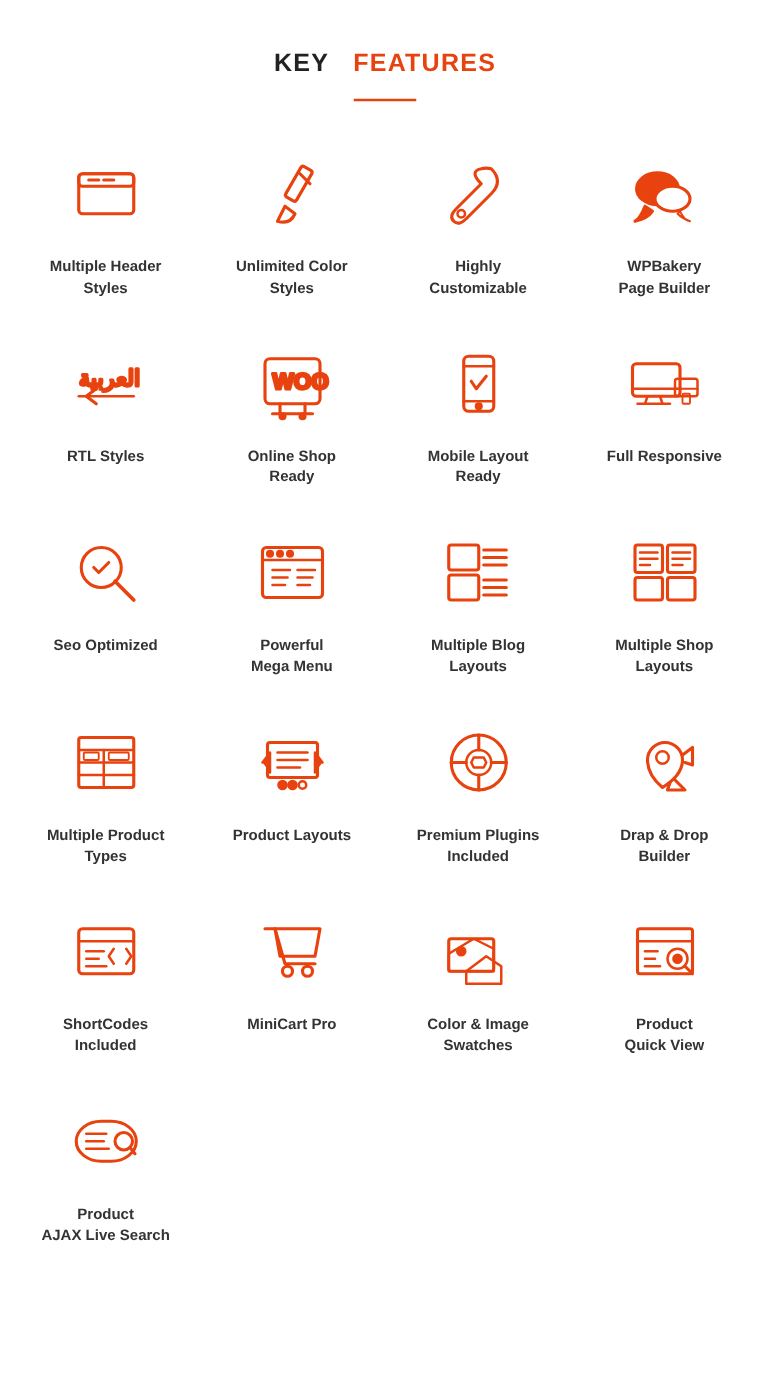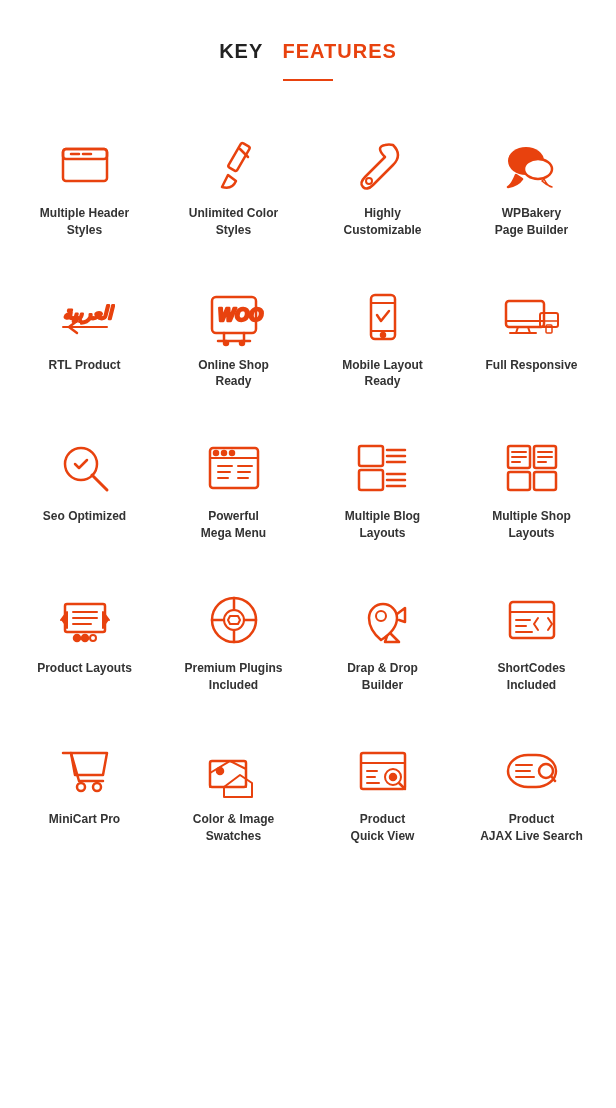--- a/index.html
+++ b/index.html
@@ -34,24 +34,23 @@
       display: flex;
       flex-direction: column;
       align-items: center;
       text-align: center;
       padding: 14px 6px;
     }
     .feature-icon {
       width: 70px;
       height: 70px;
       display: flex;
-      align-items: flex-end;
+      align-items: flex-start;
       justify-content: center;
       margin-bottom: 10px;
-      font-style: italic;
     }
     .feature-icon svg {
       width: 60px;
       height: 60px;
       fill: none;
       stroke: #e8420e;
       stroke-width: 2.5;
       stroke-linecap: round;
       stroke-linejoin: round;
     }
@@ -122,21 +121,21 @@
   </div>
 
   <div class="feature-item">
     <div class="feature-icon">
       <svg viewBox="0 0 60 60">
         <text x="8" y="32" font-size="18" fill="#e8420e" font-family="Arial">العربية</text>
         <line x1="8" y1="40" x2="52" y2="40" stroke="#e8420e" stroke-width="2"></line>
         <polyline points="22,46 14,40 22,34" stroke="#e8420e" stroke-width="2.5" fill="none"></polyline>
       </svg>
     </div>
-    <span class="feature-label">RTL Product</span>
+    <span class="feature-label">RTL Styles</span>
   </div>
 
   <div class="feature-item">
     <div class="feature-icon">
       <svg viewBox="0 0 60 60">
         <rect x="8" y="10" width="44" height="36" rx="4" stroke="#e8420e" stroke-width="2.5" fill="none"></rect>
         <text x="14" y="34" font-size="18" fill="#e8420e" font-weight="bold" font-family="Arial">WOO</text>
         <line x1="20" y1="46" x2="20" y2="54" stroke="#e8420e" stroke-width="2.5"></line>
         <line x1="40" y1="46" x2="40" y2="54" stroke="#e8420e" stroke-width="2.5"></line>
         <line x1="14" y1="54" x2="46" y2="54" stroke="#e8420e" stroke-width="2.5"></line>
@@ -233,20 +232,34 @@
         <line x1="10" y1="19" x2="24" y2="19" stroke="#e8420e" stroke-width="2"></line>
         <line x1="10" y1="24" x2="18" y2="24" stroke="#e8420e" stroke-width="2"></line>
         <line x1="36" y1="14" x2="50" y2="14" stroke="#e8420e" stroke-width="2"></line>
         <line x1="36" y1="19" x2="50" y2="19" stroke="#e8420e" stroke-width="2"></line>
         <line x1="36" y1="24" x2="44" y2="24" stroke="#e8420e" stroke-width="2"></line>
       </svg>
     </div>
     <span class="feature-label">Multiple Shop<br>Layouts</span>
   </div>
 
+  <div class="feature-item">
+    <div class="feature-icon">
+      <svg viewBox="0 0 60 60">
+        <rect x="8" y="10" width="44" height="40" rx="2" stroke="#e8420e" stroke-width="2.5" fill="none"></rect>
+        <line x1="8" y1="20" x2="52" y2="20" stroke="#e8420e" stroke-width="2"></line>
+        <line x1="8" y1="30" x2="52" y2="30" stroke="#e8420e" stroke-width="2"></line>
+        <line x1="8" y1="40" x2="52" y2="40" stroke="#e8420e" stroke-width="2"></line>
+        <line x1="28" y1="20" x2="28" y2="50" stroke="#e8420e" stroke-width="2"></line>
+        <rect x="12" y="22" width="12" height="6" rx="1" stroke="#e8420e" stroke-width="1.5" fill="none"></rect>
+        <rect x="32" y="22" width="16" height="6" rx="1" stroke="#e8420e" stroke-width="1.5" fill="none"></rect>
+      </svg>
+    </div>
+    <span class="feature-label">Multiple Product<br>Types</span>
+  </div>
 
   <div class="feature-item">
     <div class="feature-icon">
       <svg viewBox="0 0 60 60">
         <rect x="10" y="14" width="40" height="28" rx="2" stroke="#e8420e" stroke-width="2.5" fill="none"></rect>
         <polyline points="6,30 12,22 12,38Z" stroke="#e8420e" stroke-width="2" fill="#e8420e"></polyline>
         <polyline points="54,30 48,22 48,38Z" stroke="#e8420e" stroke-width="2" fill="#e8420e"></polyline>
         <circle cx="22" cy="48" r="3" fill="#e8420e"></circle>
         <circle cx="30" cy="48" r="3" fill="#e8420e"></circle>
         <circle cx="38" cy="48" r="3" stroke="#e8420e" stroke-width="2" fill="none"></circle>

